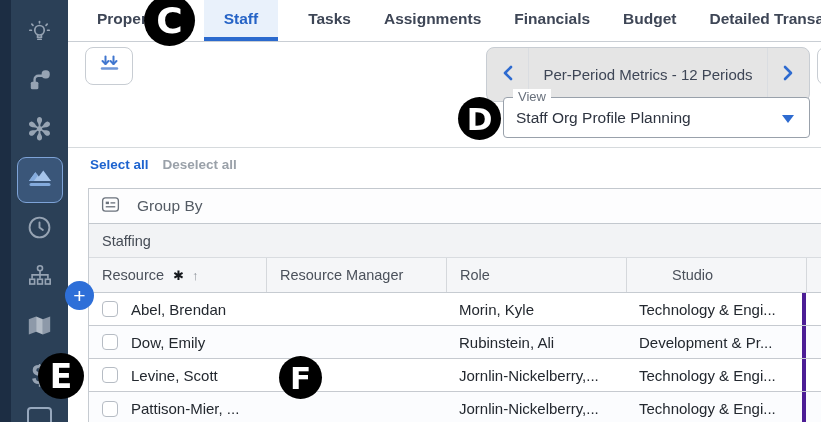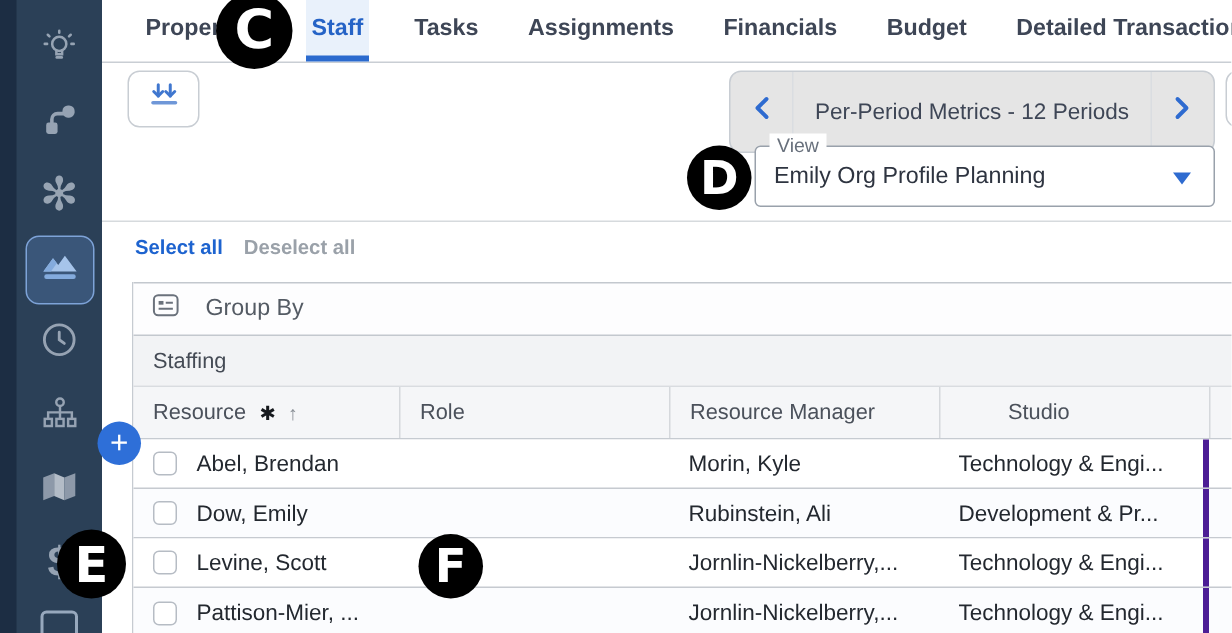--- a/index.html
+++ b/index.html
@@ -24,21 +24,21 @@
 
   .fab{position:absolute;left:65px;top:281px;width:29px;height:29px;border-radius:50%;background:#2e6fd8;
     color:#fff;display:flex;align-items:center;justify-content:center;font-size:21px;font-weight:400;z-index:6;}
 
   
   .main{position:absolute;left:68px;top:0;right:0;bottom:0;}
 
   .tabbar{position:absolute;left:0;right:0;top:0;height:42px;border-bottom:1px solid #c9ced4;
     display:flex;align-items:stretch;padding-left:26px;column-gap:27px;font-size:15.5px;font-weight:600;color:#3e4656;}
   .tab{display:flex;align-items:center;padding:0 3px;border-bottom:4px solid transparent;white-space:nowrap;cursor:default;}
-  .tab.active{color:#2563c6;background:#e9f1fb;border-bottom-color:#2b6ace;padding:0 4px;}
+  .tab.active{color:#2563c6;background:#e9f1fb;border-bottom-color:#2b6ace;padding:0 20px;}
 
   .btn{position:absolute;border:1px solid #c8cdd3;border-radius:8px;background:#fff;
     display:flex;align-items:center;justify-content:center;}
   .btn-export{left:17px;top:47px;width:48px;height:38px;}
   .btn-add{left:78px;top:47px;width:118px;height:38px;color:#2767cc;font-weight:600;font-size:15.5px;}
   .btn-partial{left:749px;top:47px;width:60px;height:38px;}
 
   .period-nav{position:absolute;left:418px;top:47px;width:324px;height:55px;border:1px solid #c8cdd3;
     border-radius:8px;background:#e5e5e5;display:flex;text-align:center;}
   .pn-btn{width:42px;display:flex;align-items:center;justify-content:center;}
@@ -220,21 +220,21 @@
             <path d="M2 2 L8 8 L2 14" stroke="#2e6bd0" stroke-width="2.6" fill="none" stroke-linecap="round" stroke-linejoin="round"></path>
           </svg>
       </span>
     </div>
   </div>
 
   <div class="btn btn-partial"></div>
 
   <div class="view-field">
     <span class="view-label">View</span>
-    <span class="view-value">Emily Org Profile Planning</span>
+    <span class="view-value">Staff Org Profile Planning</span>
     <span class="view-caret"></span>
   </div>
 
   <div class="hdivider"></div>
 
   <div class="sel-links">
     <span class="link-select">Select all</span>
     <span class="link-deselect">Deselect all</span>
   </div>
 
@@ -253,22 +253,22 @@
     </div>
 
     <div class="group-header">Staffing</div>
 
     <div class="thead">
       <div class="th w-resource">
         <span>Resource</span>
         <span class="req-star">✱</span>
         <span class="sort-arrow">↑</span>
       </div>
+      <div class="th w-rm">Resource Manager</div>
       <div class="th w-role">Role</div>
-      <div class="th w-rm">Resource Manager</div>
       <div class="th w-studio">Studio</div>
       <div class="th w-extra"></div>
     </div>
 
     <div class="trow">
       <div class="td w-resource">
         <span class="cb"></span>
         <span>Abel, Brendan</span>
       </div>
       <div class="td w-role"></div>

